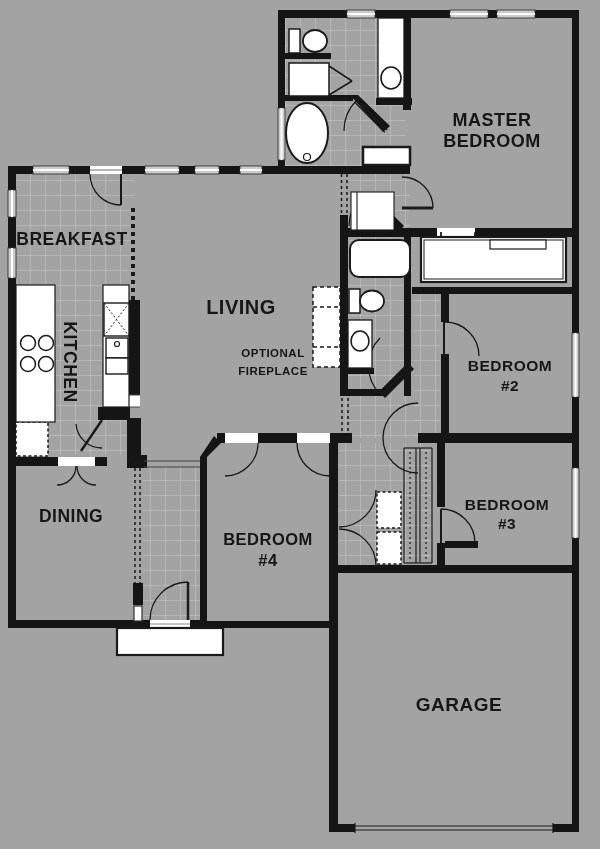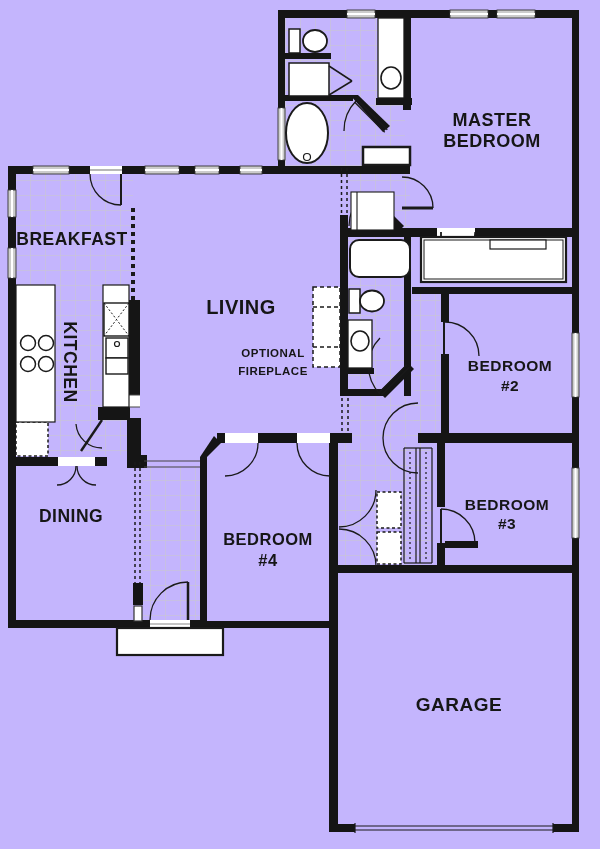--- a/index.html
+++ b/index.html
@@ -1,16 +1,16 @@
 <!DOCTYPE html>
 <html><head>
 <meta charset="utf-8">
 <style>
   html,body{margin:0;padding:0;background:#ffffff;}
-  .canvas{position:relative;width:600px;height:849px;background:#c4b5fd;overflow:hidden;
+  .canvas{position:relative;width:600px;height:849px;background:#a3a3a3;overflow:hidden;
           font-family:"Liberation Sans", sans-serif;}
   svg text{font-family:"Liberation Sans", sans-serif;font-weight:700;fill:#161616;letter-spacing:.5px;}
 </style>
 </head>
 <body>
 
 <div class="canvas">
 <svg width="600" height="849" viewBox="0 0 600 849">
   <defs>
     <pattern id="tgrid" width="15" height="15" patternUnits="userSpaceOnUse">

